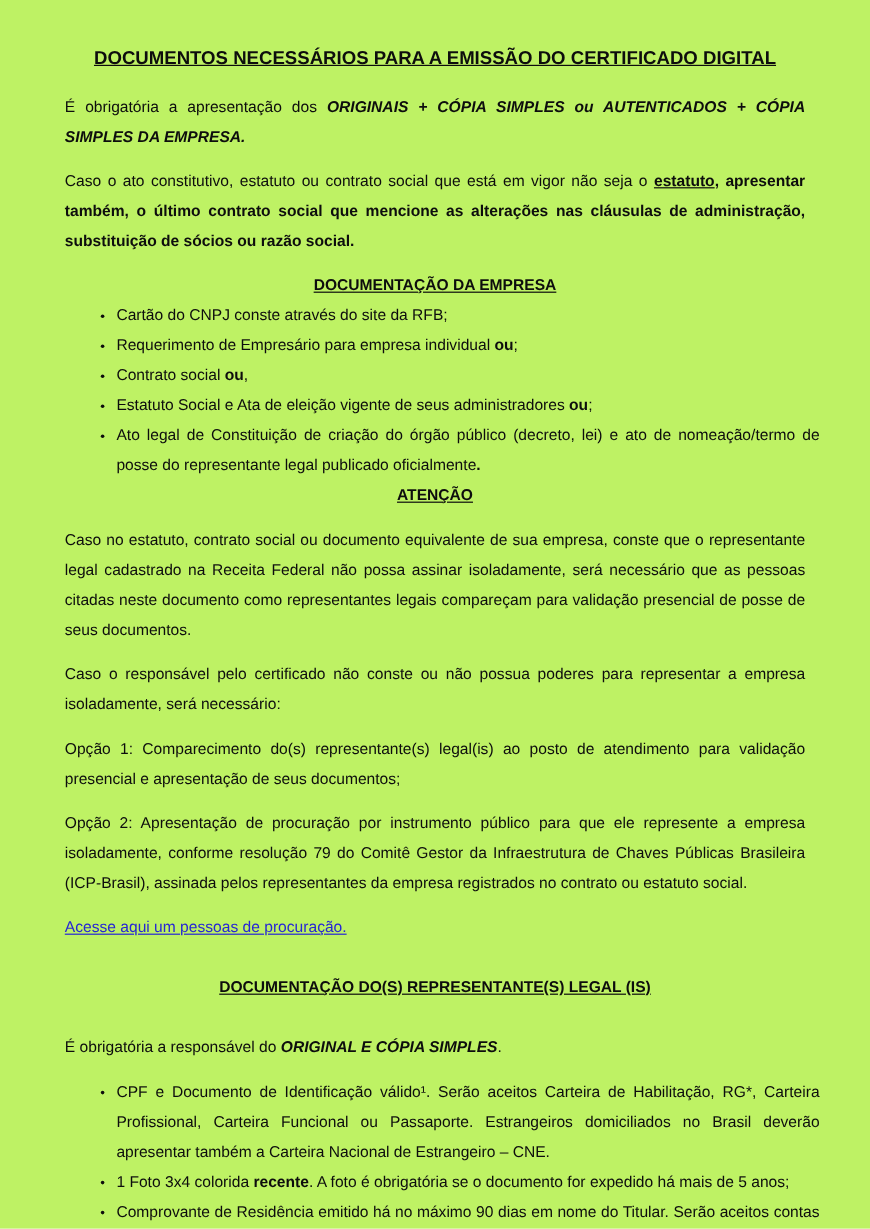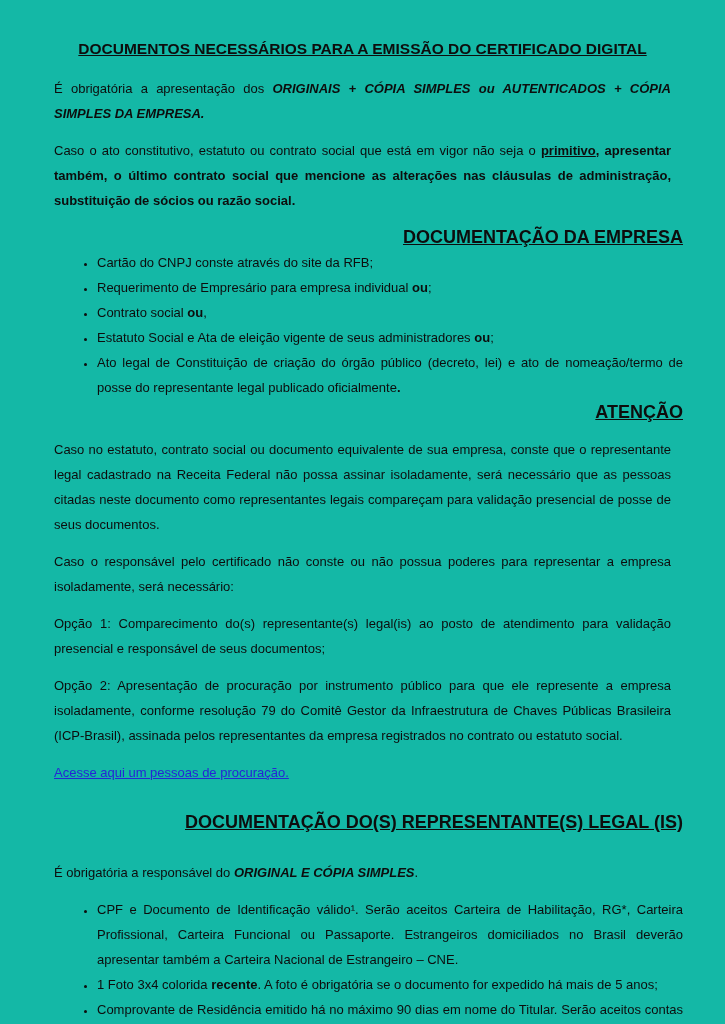--- a/index.html
+++ b/index.html
@@ -1,43 +1,43 @@
 <!DOCTYPE html>
 <html lang="pt-BR"><head>
 <meta charset="utf-8">
 <style>
   html, body { margin: 0; padding: 0; background: #ffffff; }
   .page {
     width: 725px;
     height: 1024px;
     box-sizing: border-box;
     margin: 0 auto;
-    background: #14b8a6;
+    background: #bef264;
     padding: 34px 42px 20px 42px;
     font-family: "Liberation Sans", sans-serif;
     font-size: 13px;
     line-height: 25px;
     color: #0d0d0d;
     overflow: hidden;
   }
   .title {
     text-align: center;
     font-weight: 700;
     font-size: 15.5px;
     line-height: 30px;
     margin-bottom: 8px;
   }
   .title-line { text-decoration: underline; }
   .para { margin: 12px; text-align: justify; }
   .heading {
-    font-size: 18px;
+    font-size: 13px;
     font-weight: 700;
     text-decoration: underline;
     margin: 0;
-    text-align: right;
+    text-align: center;
     line-height: 25px;
   }
   ul.bullets { margin: 0; padding-left: 55px; }
   ul.bullets li { text-align: justify; }
   ul.bullets li::marker { font-size: 11px; }
   .b  { font-weight: 700; }
   .bi { font-weight: 700; font-style: italic; }
   .bu { font-weight: 700; text-decoration: underline; }
   .mt { margin-top: 25px; }
   a.link { color: #2626d4; text-decoration: underline; cursor: pointer; }
@@ -45,36 +45,36 @@
 </head>
 <body>
 
 <div class="page">
 
   <div class="title">
     <div><span class="title-line">DOCUMENTOS NECESSÁRIOS PARA A EMISSÃO DO CERTIFICADO DIGITAL</span></div>
   </div>
 
   <p class="para"><span>É obrigatória a apresentação dos </span><span class="bi">ORIGINAIS + CÓPIA SIMPLES ou AUTENTICADOS + CÓPIA SIMPLES DA EMPRESA.</span></p>
-  <p class="para"><span>Caso o ato constitutivo, estatuto ou contrato social que está em vigor não seja o </span><span class="bu">primitivo</span><span class="b">, </span><span class="b">apresentar também, o último contrato social que mencione as alterações nas cláusulas de administração, substituição de sócios ou razão social.</span></p>
+  <p class="para"><span>Caso o ato constitutivo, estatuto ou contrato social que está em vigor não seja o </span><span class="bu">estatuto</span><span class="b">, </span><span class="b">apresentar também, o último contrato social que mencione as alterações nas cláusulas de administração, substituição de sócios ou razão social.</span></p>
 
   <h2 class="heading">DOCUMENTAÇÃO DA EMPRESA</h2>
   <ul class="bullets">
     <li><span>Cartão do CNPJ conste através do site da RFB;</span></li>
     <li><span>Requerimento de Empresário para empresa individual </span><span class="b">ou</span><span>;</span></li>
     <li><span>Contrato social </span><span class="b">ou</span><span>,</span></li>
     <li><span>Estatuto Social e Ata de eleição vigente de seus administradores </span><span class="b">ou</span><span>;</span></li>
     <li><span>Ato legal de Constituição de criação do órgão público (decreto, lei) e ato de nomeação/termo de posse do representante legal publicado oficialmente</span><span class="b">.</span></li>
   </ul>
 
   <h2 class="heading">ATENÇÃO</h2>
   <p class="para"><span>Caso no estatuto, contrato social ou documento equivalente de sua empresa, conste que o representante legal cadastrado na Receita Federal não possa assinar isoladamente, será necessário que as pessoas citadas neste documento como representantes legais compareçam para validação presencial de posse de seus documentos.</span></p>
 
   <p class="para"><span>Caso o responsável pelo certificado não conste ou não possua poderes para representar a empresa isoladamente, será necessário:</span></p>
-  <p class="para"><span>Opção 1: Comparecimento do(s) representante(s) legal(is) ao posto de atendimento para validação presencial e responsável de seus documentos;</span></p>
+  <p class="para"><span>Opção 1: Comparecimento do(s) representante(s) legal(is) ao posto de atendimento para validação presencial e apresentação de seus documentos;</span></p>
   <p class="para"><span>Opção 2: Apresentação de procuração por instrumento público para que ele represente a empresa isoladamente, conforme resolução 79 do Comitê Gestor da Infraestrutura de Chaves Públicas Brasileira (ICP-Brasil), assinada pelos representantes da empresa registrados no contrato ou estatuto social.</span></p>
   <p class="para">
     <a class="link" href="#">Acesse aqui um pessoas de procuração.</a>
   </p>
 
   <h2 class="heading mt">DOCUMENTAÇÃO DO(S) REPRESENTANTE(S) LEGAL (IS)</h2>
   <p class="para mt"><span>É obrigatória a responsável do </span><span class="bi">ORIGINAL E CÓPIA SIMPLES</span><span>.</span></p>
   <ul class="bullets mt">
     <li><span>CPF e Documento de Identificação válido¹. Serão aceitos Carteira de Habilitação, RG*, Carteira Profissional, Carteira Funcional ou Passaporte. Estrangeiros domiciliados no Brasil deverão apresentar também a Carteira Nacional de Estrangeiro – CNE.</span></li>
     <li><span>1 Foto 3x4 colorida </span><span class="b">recente</span><span>. A foto é obrigatória se o documento for expedido há mais de 5 anos;</span></li>

